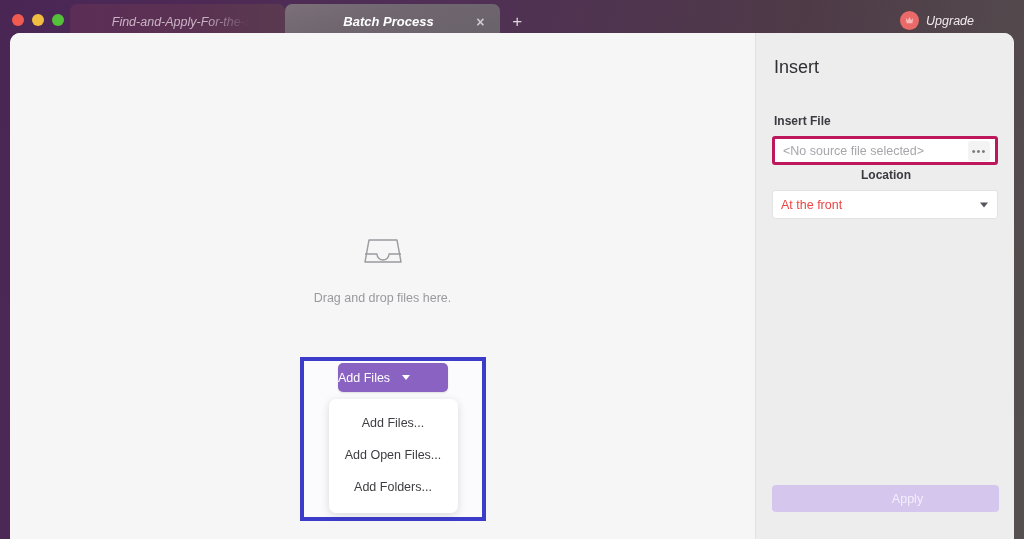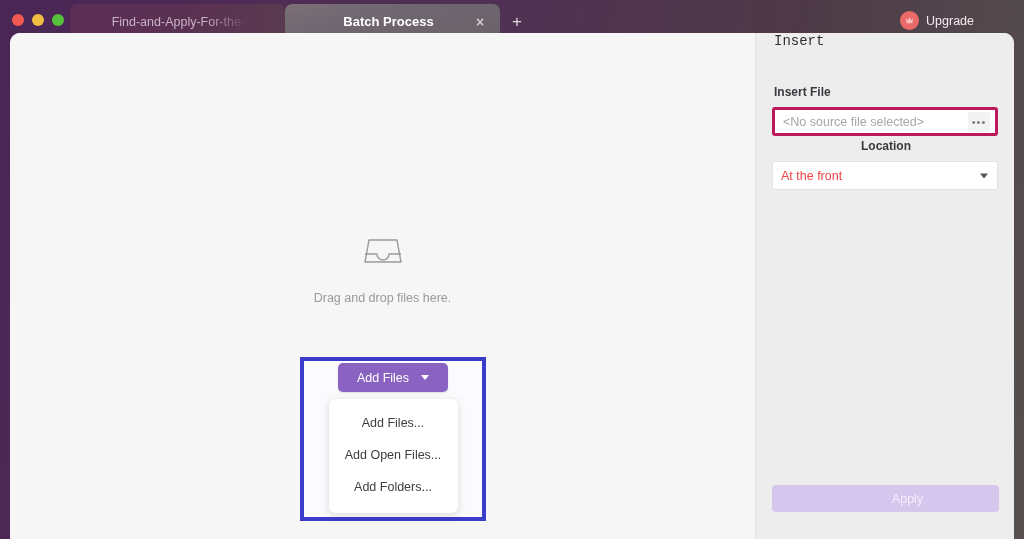--- a/index.html
+++ b/index.html
@@ -14,21 +14,21 @@
   .window {
     position: relative;
     width: 1024px; height: 539px;
     background: linear-gradient(100deg, #4a2655 0%, #503055 42%, #4e3a47 72%, #55504f 100%);
     overflow: hidden;
   }
 
   
   .titlebar {
     position: absolute; top: 4px; left: 0;
-    width: 988px; height: 35px;
+    width: 988px; height: 35px; font-style: italic;
   }
   .traffic {
     position: absolute; top: 10px; left: 12px;
     display: flex; gap: 8px; align-items: center;
   }
   .light { width: 12px; height: 12px; border-radius: 50%; display: block; }
   .light.red    { background: #f05a51; }
   .light.yellow { background: #f0bd40; }
   .light.green  { background: #55c03a; }
 
@@ -122,21 +122,21 @@
     border: 4px solid #3c3ccb;
     background: #fbfbfd;
     display: flex; flex-direction: column; align-items: center;
   }
   .addfiles-btn {
     margin-top: 2px;
     width: 110px; height: 29px;
     background: #8a63c2;
     border-radius: 5px;
     color: #ffffff; font-size: 12.5px;
-    display: flex; align-items: center; justify-content: center; gap: 12px;
+    display: flex; align-items: center; gap: 12px;
     cursor: pointer;
     box-shadow: 0 1px 2px rgba(0,0,0,.12);
   }
   .caret-down {
     width: 0; height: 0;
     border-left: 4px solid transparent;
     border-right: 4px solid transparent;
     border-top: 5px solid #ffffff;
   }
 
@@ -159,23 +159,23 @@
   
   .sidebar {
     position: relative;
     width: 259px; height: 506px;
     background: #ededee;
     border-left: 1px solid #e1e1e3;
     padding: 0 16px;
     display: flex; flex-direction: column;
   }
   .sidebar-title {
-    font-size: 14px; color: #2f2f34;
+    margin-top: 24px;
+    font-size: 18px; color: #2f2f34;
     padding-left: 2px;
-    font-family: Liberation Mono, monospace;
   }
   .field-label {
     font-size: 12px; font-weight: bold; color: #3a3a3f;
     margin-top: 36px; margin-bottom: 8px;
     padding-left: 2px;
   }
   .field-label.tight { margin-top: 3px; text-align: center; }
   .input-row {
     position: relative;
     height: 29px;

